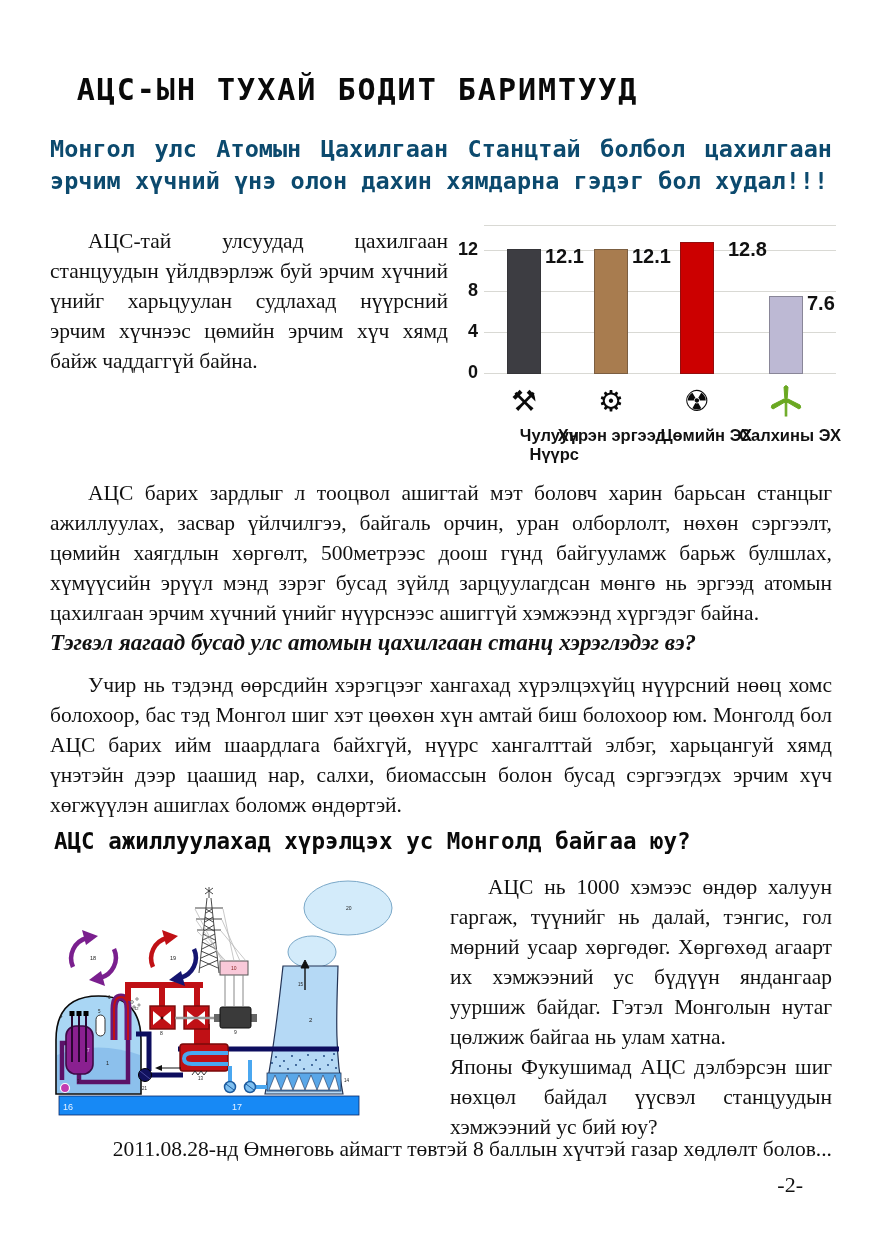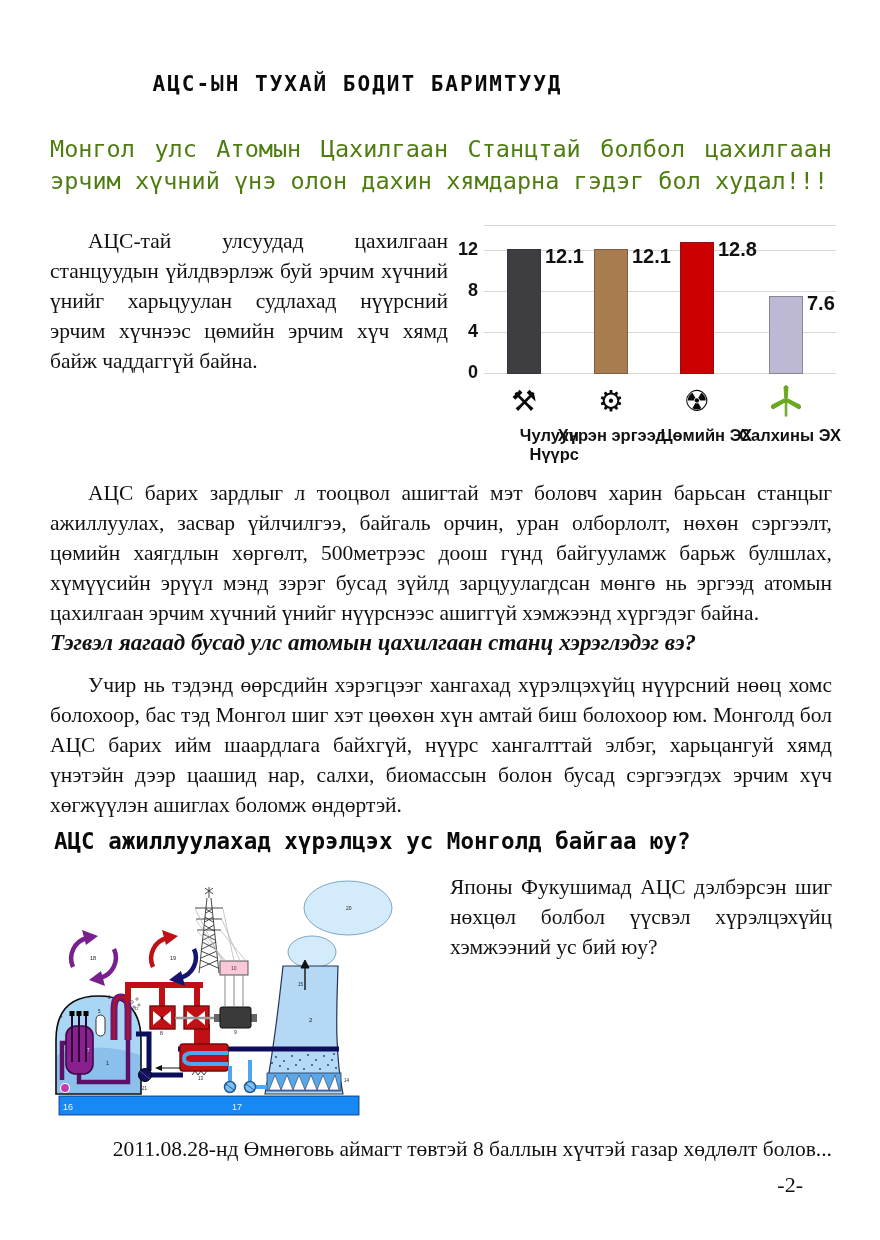--- a/index.html
+++ b/index.html
@@ -1,24 +1,24 @@
 <!DOCTYPE html>
 <html><head>
 <meta charset="utf-8">
 <style>
   html,body{margin:0;padding:0;background:#fff;}
   body{width:880px;height:1240px;font-family:"Liberation Serif",serif;color:#111;}
   #page{position:relative;width:880px;height:1240px;overflow:hidden;}
 
   .abs{position:absolute;}
   #title{left:0;top:72px;width:715px;text-align:center;
-    font-family:"DejaVu Sans Mono",monospace;font-weight:bold;font-size:21px;letter-spacing:2px;color:#0a0a0a;}
+    font-family:"DejaVu Sans Mono",monospace;font-weight:bold;font-size:30px;letter-spacing:2px;color:#0a0a0a;}
   #subtitle{left:50px;top:133px;width:782px;
-    font-family:"DejaVu Sans Mono",monospace;font-weight:normal;font-size:23.5px;line-height:32px;
-    color:#4d7c0f;text-align:justify;}
+    font-family:"DejaVu Sans Mono",monospace;font-weight:bold;font-size:23.5px;line-height:32px;
+    color:#0c4a6e;text-align:justify;}
 
   .body-text{font-size:21.5px;line-height:30px;text-align:justify;}
   .indent{text-indent:38px;}
   #p1{left:50px;top:226px;width:398px;}
   #caption{left:50px;top:376px;width:398px;font-style:italic;text-indent:20px;}
 
   
   #chart{left:452px;top:224px;width:386px;height:238px;}
   #plot{position:absolute;left:0;top:0;width:386px;height:150px;}
   .gridline{position:absolute;left:32px;right:2px;height:1px;background:#d9d9d4;}
@@ -68,21 +68,21 @@
       <div class="bar-group">
           <div class="bar" style="left: 55px; height: 125px; background: rgb(61, 61, 66);"></div>
           <span class="bar-value" style="left: 93px; top: 21px;">12.1</span>
         </div>
       <div class="bar-group">
           <div class="bar" style="left: 142px; height: 125px; background: rgb(168, 124, 79);"></div>
           <span class="bar-value" style="left: 180px; top: 21px;">12.1</span>
         </div>
       <div class="bar-group">
           <div class="bar" style="left: 228px; height: 132px; background: rgb(204, 0, 0);"></div>
-          <span class="bar-value" style="left: 266px; top: 14px;">12.8</span>
+          <span class="bar-value" style="left: 276px; top: 14px;">12.8</span>
         </div>
       <div class="bar-group">
           <div class="bar" style="left: 317px; height: 78px; background: rgb(189, 185, 212);"></div>
           <span class="bar-value" style="left: 355px; top: 68px;">7.6</span>
         </div>
     </div>
     <span class="cat-cell cat-icon c0">⚒</span>
     <span class="cat-cell cat-icon c1">⚙</span>
     <span class="cat-cell cat-icon c2">☢</span>
     <span class="cat-cell cat-icon c3">
@@ -294,19 +294,20 @@
         <text x="184" y="242" font-size="9" fill="#e8f2ff">17</text>
         <text x="42" y="92" font-size="5.5">18</text>
         <text x="122" y="92" font-size="5.5">19</text>
         <text x="298" y="42" font-size="5">20</text>
         <text x="94" y="222" font-size="4.5">21</text>
       </g>
     </svg>
   </div>
 
   <div id="p4" class="abs body-text">
-    <div>Японы Фукушимад АЦС дэлбэрсэн шиг нөхцөл болбол үүсвэл хүрэлцэхүйц хэмжээний ус бий юу?</div>
+    <div class="indent">АЦС нь 1000 хэмээс өндөр халуун гаргаж, түүнийг нь далай, тэнгис, гол мөрний усаар хөргөдөг. Хөргөхөд агаарт их хэмжээний ус бүдүүн яндангаар ууршиж байдаг.  Гэтэл Монголын нутаг цөлжиж байгаа нь улам хатна.</div>
+    <div>Японы Фукушимад АЦС дэлбэрсэн шиг нөхцөл байдал үүсвэл станцуудын хэмжээний ус бий юу?</div>
   </div>
 
   <div id="footer-line" class="abs body-text">2011.08.28-нд Өмнөговь аймагт төвтэй 8 баллын хүчтэй газар хөдлөлт болов...</div>
   <div id="pagenum" class="abs">-2-</div>
 
 </div>
 
 </body></html>

